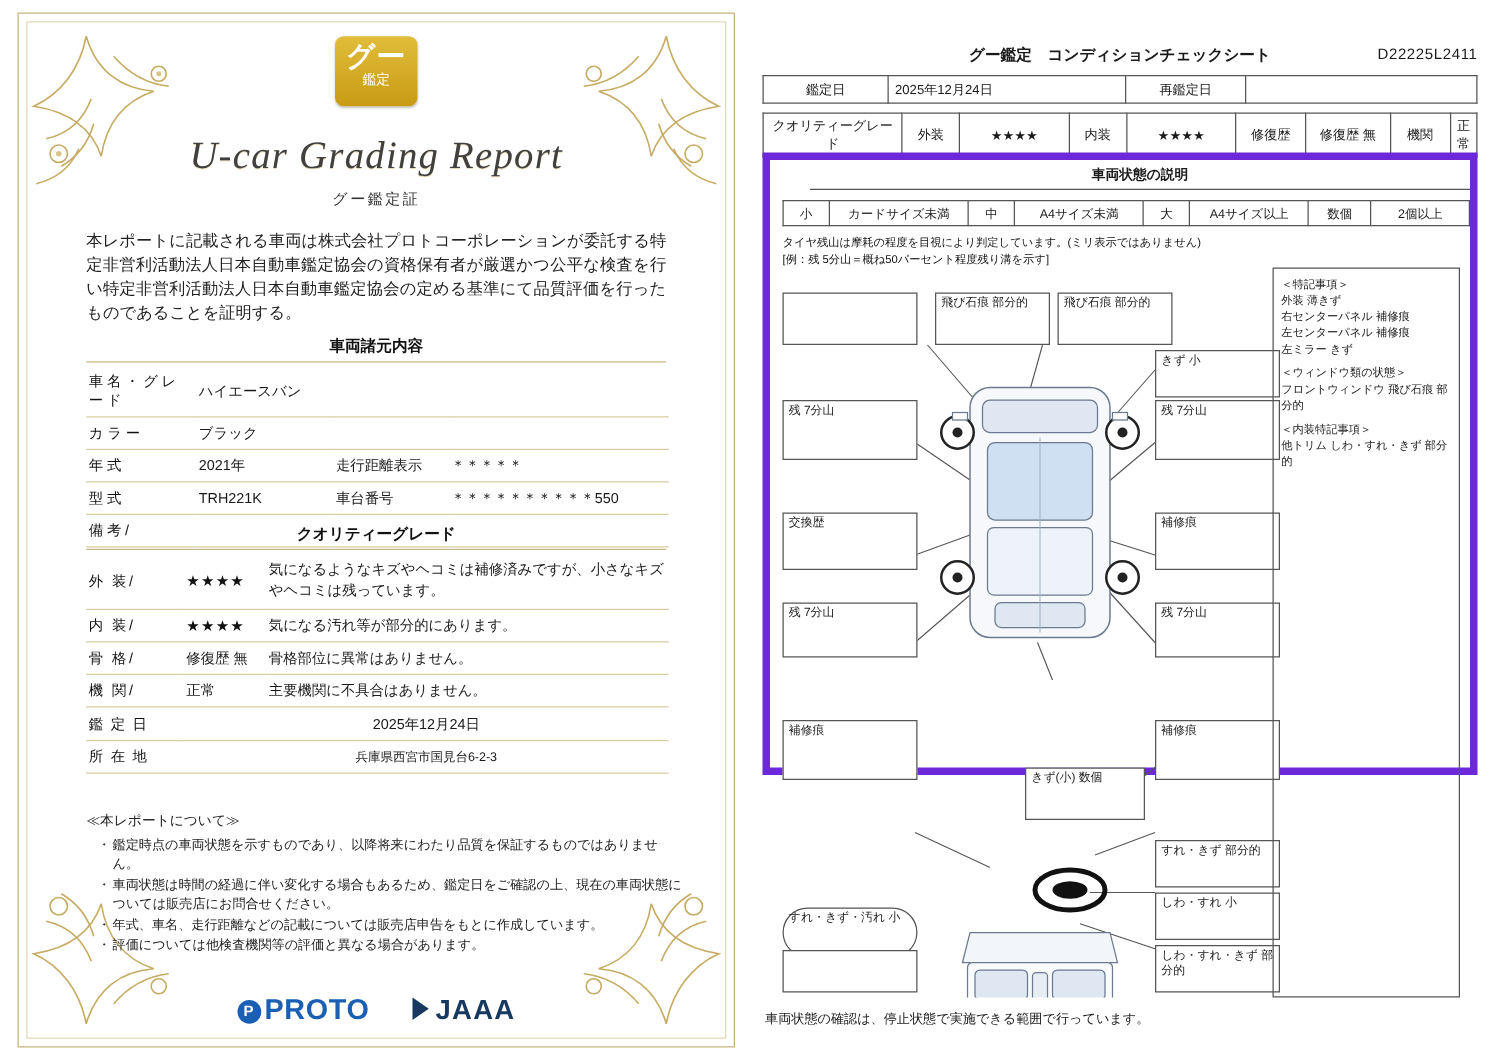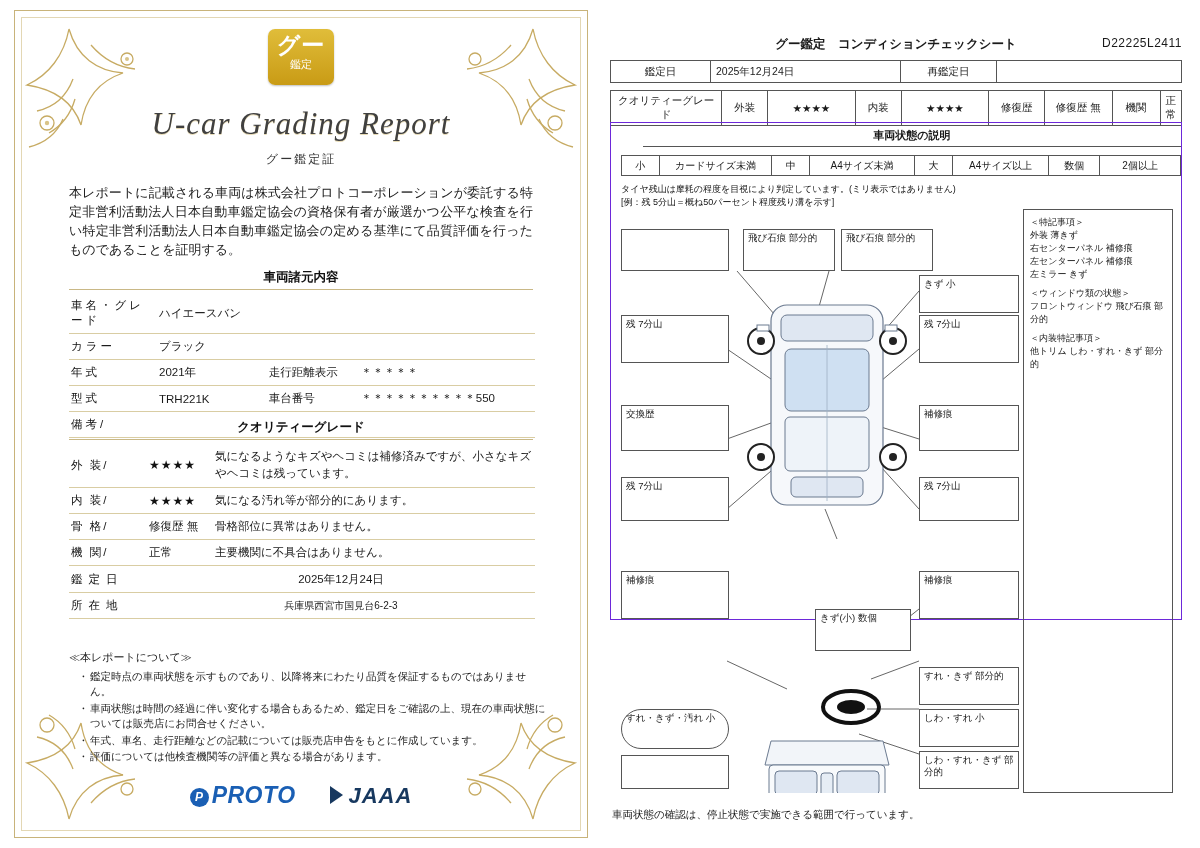--- a/index.html
+++ b/index.html
@@ -71,37 +71,37 @@
   table.spec td { padding:5px 2px; border-bottom:1px solid #d9cda3; vertical-align:middle; }
   td.lbl { width:88px; color:#111; letter-spacing:3px; }
   td.lbl2 { width:78px; color:#111; letter-spacing:2px; }
   .stars { color:#111; letter-spacing:1px; font-size:12px; }
   .note-list { position:absolute; left:54px; right:40px; font-size:10.5px; line-height:15.5px; color:#222; }
   .note-list .hd { font-size:11px; margin-bottom:2px;font-family:Liberation Mono, monospace; }
   .note-list ul { margin:0; padding-left:12px; list-style:none; }
   .note-list li { position:relative; padding-left:9px; margin-bottom:1px; }
   .note-list li:before { content:"・"; position:absolute; left:-3px; top:0; }
 
-  .brands { position:absolute; left:0; right:0; bottom:28px; text-align:center;font-style:italic; }
+  .brands { position:absolute; left:0; right:0; bottom:16px; text-align:center; }
   .brands .proto { display:inline-block; vertical-align:middle; font-size:23px; font-weight:bold; color:#1a5fb4; letter-spacing:.5px;}
   .brands .proto .dot { display:inline-block; width:19px;height:19px;border-radius:50%;background:#1a5fb4;color:#fff;font-size:12px;line-height:19px;text-align:center; margin-right:3px; vertical-align:2px;}
   .brands .sep { display:inline-block; width:26px; }
   .brands .jaaa { display:inline-block; vertical-align:middle; font-size:22px; font-weight:bold; color:#17385f; letter-spacing:1px;}
   .brands .jaaa .mark { display:inline-block; width:0;height:0;border-left:13px solid #17385f;border-top:9px solid transparent;border-bottom:9px solid transparent; margin-right:5px; vertical-align:-1px;}
 
   
   .sheet { position:absolute; left:604px; top:10px; width:584px; height:828px; }
   .sheet-title { position:absolute; left:0; right:0; top:26px; text-align:center; font-size:12.5px; font-weight:bold; }
   .sheet-code { position:absolute; right:6px; top:26px; font-size:12px; letter-spacing:.5px; }
 
   .tbl { position:absolute; border-collapse:collapse; font-size:10.5px; }
   .tbl td { border:1px solid #555; padding:3px 5px; height:22px; }
   .cellc { text-align:center; }
 
-  .explain-box { position:absolute; left:6px; top:112px; width:572px; height:498px; border:1px solid #6d28d9;padding-left:32px; }
+  .explain-box { position:absolute; left:6px; top:112px; width:572px; height:498px; border:6px solid #6d28d9;padding-left:32px; }
   .explain-head { height:24px; border-bottom:1px solid #555; text-align:center; font-size:11px; font-weight:bold; line-height:24px; }
 
   .size-tbl { position:absolute; left:10px; top:32px; border-collapse:collapse; font-size:10px; }
   .size-tbl td { border:1px solid #555; height:20px; padding:1px 6px; text-align:center; white-space:nowrap; }
 
   .tire-note { position:absolute; left:10px; top:60px; font-size:9px; line-height:13px; color:#111; }
 
   .diagram { position:absolute; left:8px; top:86px; width:408px; height:584px; }
   .cbox { position:absolute; border:1px solid #555; background:#fff; font-size:9.5px; padding:2px 4px; line-height:12px; }
 
@@ -400,21 +400,21 @@
         <div class="cbox" style="left:300px;top:106px; width:100px; height:48px;">残 7分山</div>
         <div class="cbox" style="left:2px;  top:196px; width:108px; height:46px;">交換歴</div>
         <div class="cbox" style="left:300px;top:196px; width:100px; height:46px;">補修痕</div>
         <div class="cbox" style="left:2px;  top:268px; width:108px; height:44px;">残 7分山</div>
         <div class="cbox" style="left:300px;top:268px; width:100px; height:44px;">残 7分山</div>
         <div class="cbox" style="left:2px;  top:362px; width:108px; height:48px;">補修痕</div>
         <div class="cbox" style="left:300px;top:362px; width:100px; height:48px;">補修痕</div>
         <div class="cbox" style="left:196px;top:400px; width:96px;  height:42px;">きず(小) 数個</div>
 
         <div class="cbox" style="left:300px;top:458px; width:100px; height:38px;">すれ・きず 部分的</div>
-        <div class="cbox" style="left:2px;  top:500px; width:108px; height:40px;border-radius:20px;">すれ・きず・汚れ 小</div>
+        <div class="cbox" style="left:2px;  top:512px; width:108px; height:40px;border-radius:20px;">すれ・きず・汚れ 小</div>
         <div class="cbox" style="left:300px;top:500px; width:100px; height:38px;">しわ・すれ 小</div>
         <div class="cbox" style="left:300px;top:542px; width:100px; height:38px;">しわ・すれ・きず 部分的</div>
         <div class="cbox" style="left:2px;  top:546px; width:108px; height:34px;"></div>
       </div>
 
       <div class="remarks">
         <div class="rh">＜特記事項＞</div>
         <div>外装 薄きず</div>
         <div>右センターパネル 補修痕</div>
         <div>左センターパネル 補修痕</div>

